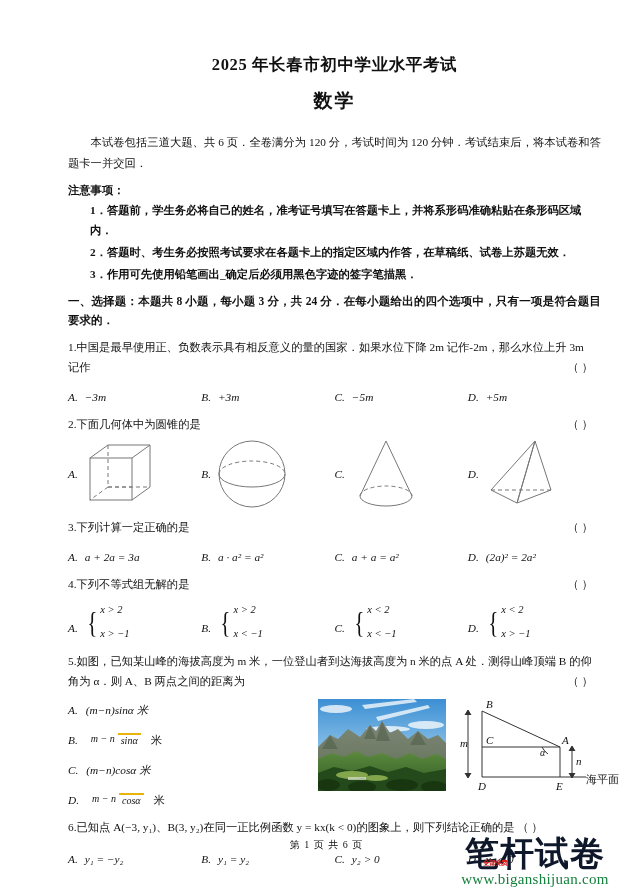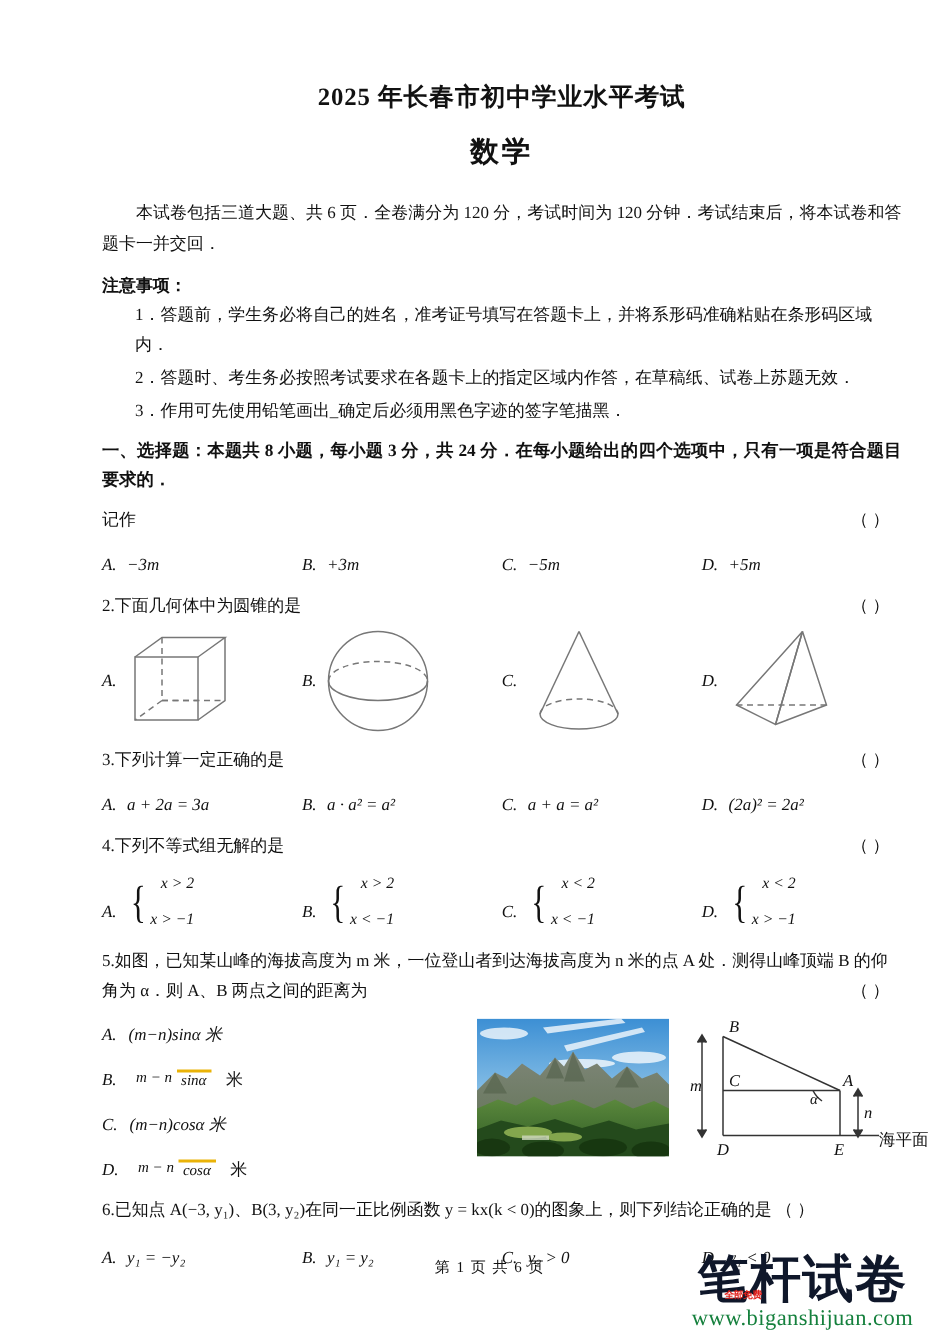--- a/index.html
+++ b/index.html
@@ -48,20 +48,21 @@
   .notice-title {
     font-size: 11.3px;
     font-weight: bold;
     margin: 9px 0 0 0;
   }
   .notice-item {
     font-size: 11.3px;
     line-height: 20px;
     margin: 2px 0 0 0;
     padding-left: 22px;
+    font-weight: bold;
   }
   .section-head {
     font-size: 11.5px;
     font-weight: bold;
     line-height: 19px;
     margin: 8px 0 0 0;
     text-align: justify;
   }
   .q {
     font-size: 11.3px;
@@ -111,21 +112,21 @@
     align-items: center;
     font-size: 10.5px;
   }
   .sys .brace {
     font-size: 30px;
     font-weight: 300;
     line-height: .85;
     transform: scaleX(.7);
     margin-right: 1px;
   }
-  .sys .rows { display: flex; flex-direction: column; gap: 4px; align-items: flex-end; }
+  .sys .rows { display: flex; flex-direction: column; gap: 4px; }
 
   
   .shapes {
     display: flex;
     margin-top: 4px;
     align-items: center;
   }
   .shape-cell {
     flex: 0 0 25%;
     display: flex;
@@ -203,20 +204,23 @@
   <p class="intro">本试卷包括三道大题、共 6 页．全卷满分为 120 分，考试时间为 120 分钟．考试结束后，将本试卷和答题卡一并交回．</p>
 
   <p class="notice-title">注意事项：</p>
   <p class="notice-item">1．答题前，学生务必将自己的姓名，准考证号填写在答题卡上，并将系形码准确粘贴在条形码区域内．</p>
   <p class="notice-item">2．答题时、考生务必按照考试要求在各题卡上的指定区域内作答，在草稿纸、试卷上苏题无效．</p>
   <p class="notice-item">3．作用可先使用铅笔画出_确定后必须用黑色字迹的签字笔描黑．</p>
 
   <p class="section-head">一、选择题：本题共 8 小题，每小题 3 分，共 24 分．在每小题给出的四个选项中，只有一项是符合题目要求的．</p>
 
   <div class="q">
+    <div class="q-line">
+      <span>1.</span><span>中国是最早使用正、负数表示具有相反意义的量的国家．如果水位下降 2m 记作-2m，那么水位上升 3m</span>
+    </div>
     <div class="q-line">
       <span>记作</span>
       <span class="paren">（          ）</span>
     </div>
     <div class="opts">
       <div class="opt">
         <span class="opt-lbl">A.</span>
         <span class="it">−3m</span>
       </div>
       <div class="opt">

